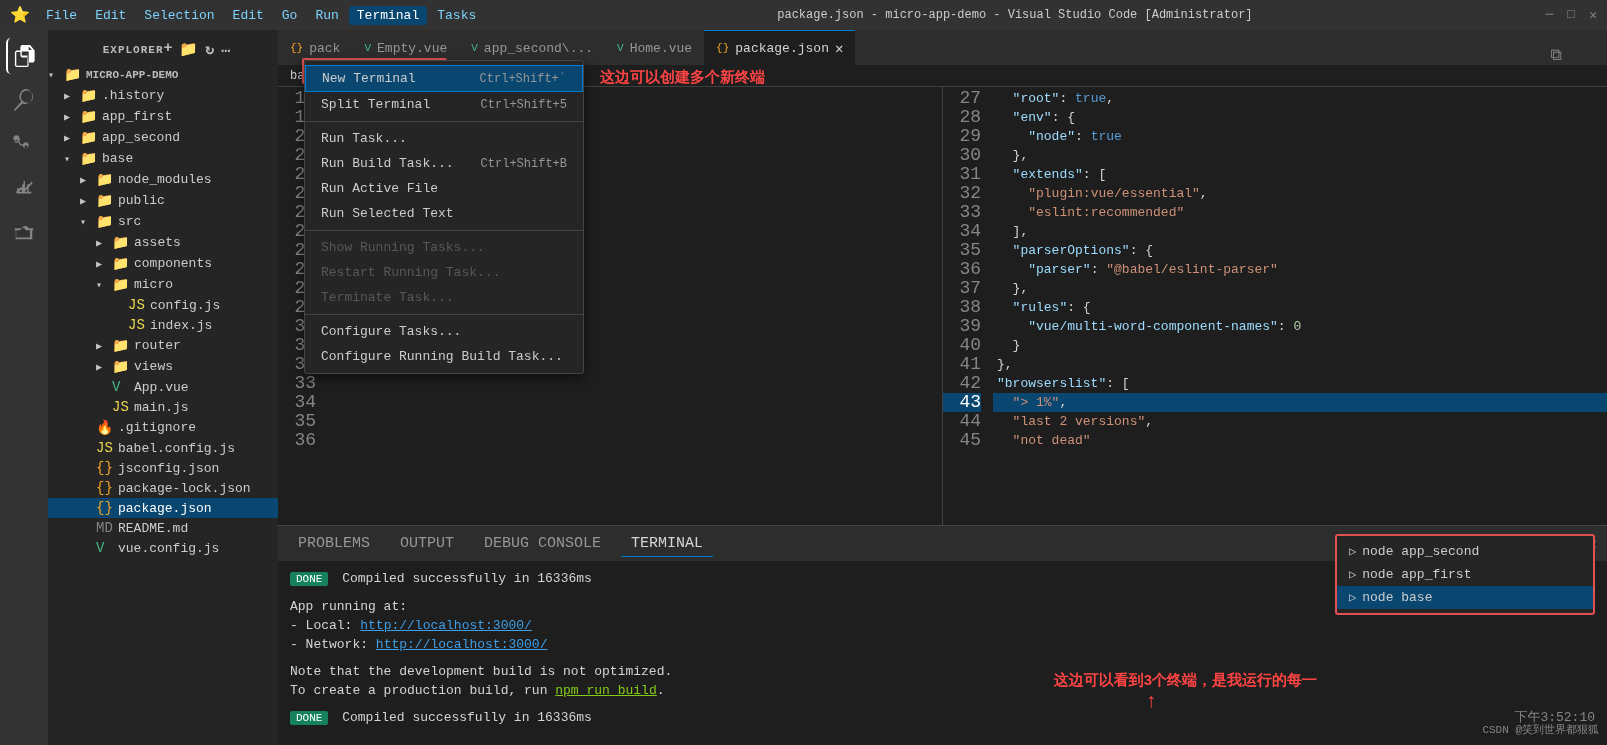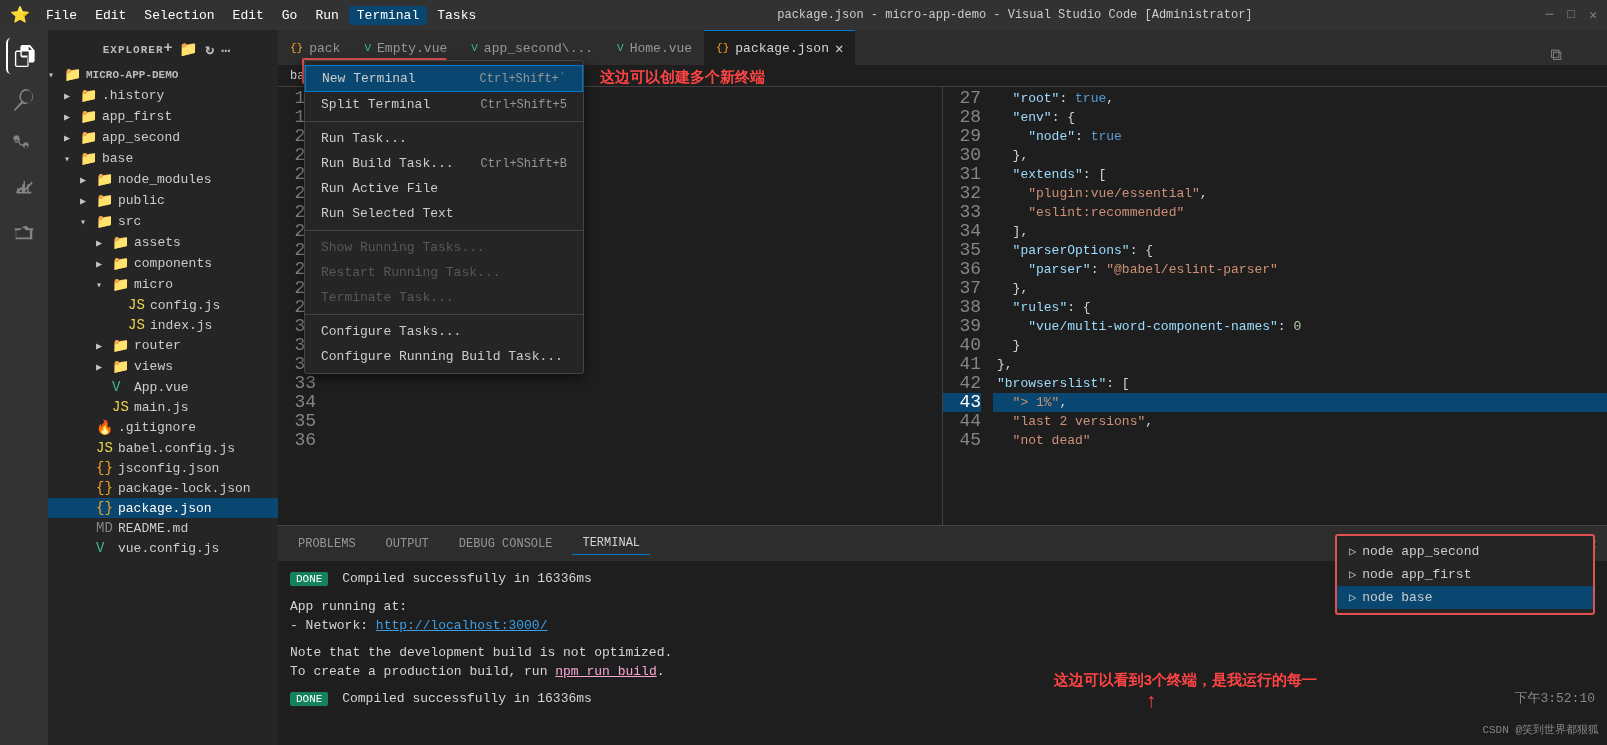--- a/index.html
+++ b/index.html
@@ -29,21 +29,21 @@
       font-size: 16px;
       margin-right: 8px;
     }
     .title-bar-menus {
       display: flex;
       gap: 2px;
     }
     .menu-item {
       padding: 2px 8px;
       font-size: 13px;
-      color: #ffffff;
+      color: #7dd3fc;
       cursor: pointer;
       border-radius: 3px;
     }
     .menu-item.active { background: #094771; color: white; }
     .title-bar-title {
       flex: 1;
       text-align: center;
       font-size: 12px;
       color: #cccccc;
     }
@@ -246,21 +246,21 @@
       height: 35px;
       background: #2d2d2d;
       display: flex;
       align-items: center;
       padding: 0 10px;
       gap: 10px;
       flex-shrink: 0;
     }
     .terminal-tab {
       padding: 4px 10px;
-      font-size: 12px;
+      font-size: 15px;
       color: #969696;
       cursor: pointer;
     }
     .terminal-tab.active {
       color: #d4d4d4;
       border-bottom: 1px solid #007acc;
     }
     .terminal-controls {
       margin-left: auto;
       display: flex;
@@ -278,21 +278,21 @@
     }
     .done-badge {
       background: #16825d;
       color: white;
       padding: 1px 6px;
       font-size: 11px;
       border-radius: 2px;
       margin-right: 6px;
     }
     .link-blue { color: #3e9ee6; text-decoration: underline; cursor: pointer; }
-    .link-orange { color: #f9a8d4; text-decoration: underline; cursor: pointer; }
+    .link-orange { color: #84cc16; text-decoration: underline; cursor: pointer; }
 
     
     .terminal-panels {
       position: absolute;
       right: 12px;
       bottom: 130px;
       width: 260px;
       background: #252526;
       border: 2px solid #e05252;
       border-radius: 3px;
@@ -761,20 +761,24 @@
       <div class="terminal-content">
         <div>
           <span class="done-badge">DONE</span>
           <span>Compiled successfully in 16336ms</span>
           <span style="float:right;color:#858585;">下午3:52:10</span>
         </div>
         <div style="margin-top:8px;">
           <span>App running at:</span>
         </div>
         <div>
+          <span>- Local:</span>
+          <span class="link-blue">http://localhost:3000/</span>
+        </div>
+        <div>
           <span>- Network:</span>
           <span class="link-blue">http://localhost:3000/</span>
         </div>
         <div style="margin-top:8px;">
           <span>Note that the development build is not optimized.</span>
         </div>
         <div>
           <span>To create a production build, run</span>
           <span class="link-orange">npm run build</span>.
         </div>

